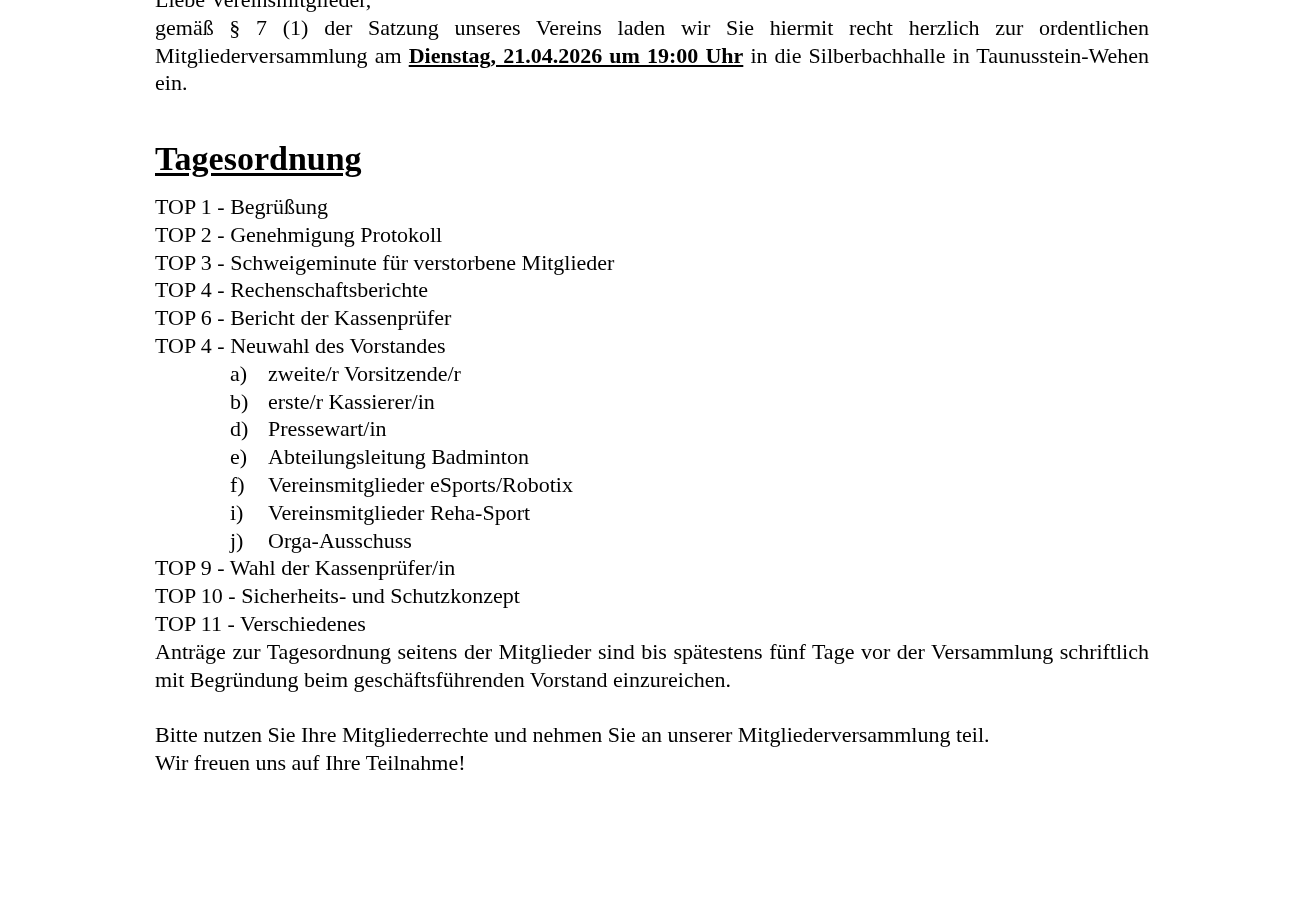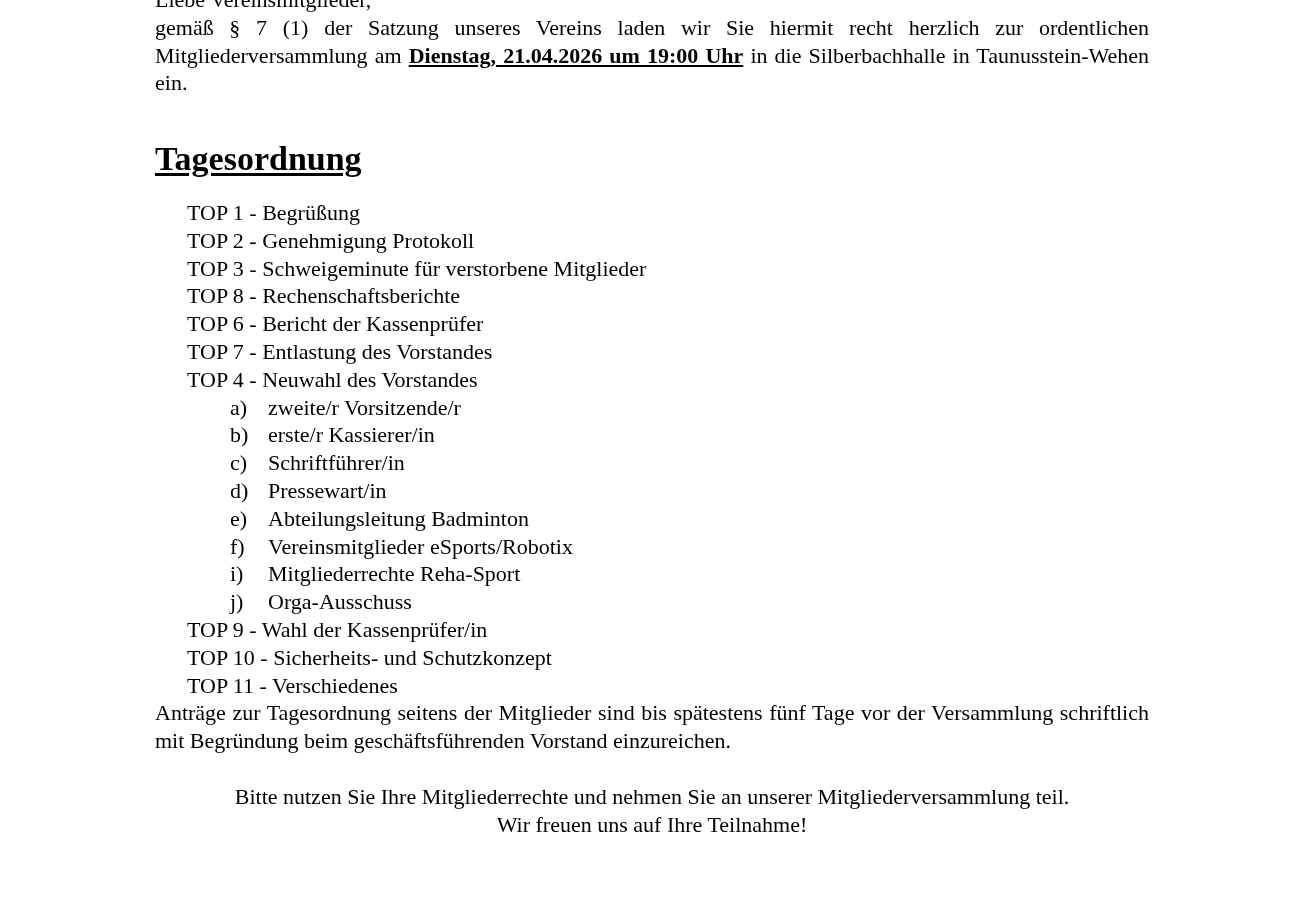--- a/index.html
+++ b/index.html
@@ -29,21 +29,20 @@
     position: absolute;
     left: 155px;
     top: -14px;            
     width: 994px;          
     font-size: 22px;
     line-height: 27.8px;
   }
 
   p {
     margin: 0;
-    text-align: center;
   }
 
   .para-justified {
     text-align: justify;
     text-align-last: left;
   }
 
   .salutation {
     text-align: left;
   }
@@ -65,33 +64,32 @@
     text-decoration: underline;
     text-underline-offset: 3px;
     text-decoration-thickness: 3px;
     margin: 0;
     padding: 0;
     display: inline-block;
     white-space: nowrap;
   }
   .heading-wrap {
     margin-top: 14px;
-    margin-bottom: 16px;
+    margin-bottom: 10px;
     line-height: 40px;
   }
 
   .top-list {
     list-style: none;
     margin: 0;
     padding: 0;
   }
   .top-list > li {
     line-height: 27.8px;
     white-space: nowrap;
-    margin-left: 32px;
   }
 
   .sub-list {
     list-style: none;
     margin: 0;
     padding: 0;
   }
   .sub-list > li {
     line-height: 27.8px;
     white-space: nowrap;
@@ -116,34 +114,32 @@
     <div class="blank-line"></div>
 
     <div class="heading-wrap">
       <span class="heading-tagesordnung">Tagesordnung</span>
     </div>
 
     <ul class="top-list">
       <li>TOP 1 - Begrüßung</li>
       <li>TOP 2 - Genehmigung Protokoll</li>
       <li>TOP 3 - Schweigeminute für verstorbene Mitglieder</li>
-      <li>TOP 8 - Rechenschaftsberichte</li>
+      <li>TOP 4 - Rechenschaftsberichte</li>
       <li>TOP 6 - Bericht der Kassenprüfer</li>
-      <li>TOP 7 - Entlastung des Vorstandes</li>
       <li>TOP 4 - Neuwahl des Vorstandes</li>
     </ul>
 
     <ul class="sub-list">
       <li><span class="sub-marker">a)</span><span>zweite/r Vorsitzende/r</span></li>
       <li><span class="sub-marker">b)</span><span>erste/r Kassierer/in</span></li>
-      <li><span class="sub-marker">c)</span><span>Schriftführer/in</span></li>
       <li><span class="sub-marker">d)</span><span>Pressewart/in</span></li>
       <li><span class="sub-marker">e)</span><span>Abteilungsleitung Badminton</span></li>
       <li><span class="sub-marker">f)</span><span>Vereinsmitglieder eSports/Robotix</span></li>
-      <li><span class="sub-marker">i)</span><span>Mitgliederrechte Reha-Sport</span></li>
+      <li><span class="sub-marker">i)</span><span>Vereinsmitglieder Reha-Sport</span></li>
       <li><span class="sub-marker">j)</span><span>Orga-Ausschuss</span></li>
     </ul>
 
     <ul class="top-list">
       <li>TOP 9 - Wahl der Kassenprüfer/in</li>
       <li>TOP 10 - Sicherheits- und Schutzkonzept</li>
       <li>TOP 11 - Verschiedenes</li>
     </ul>
 
     <p class="para-justified">Anträge zur Tagesordnung seitens der Mitglieder sind bis spätestens fünf Tage vor der Versammlung schriftlich mit Begründung beim geschäftsführenden Vorstand einzureichen.</p>

